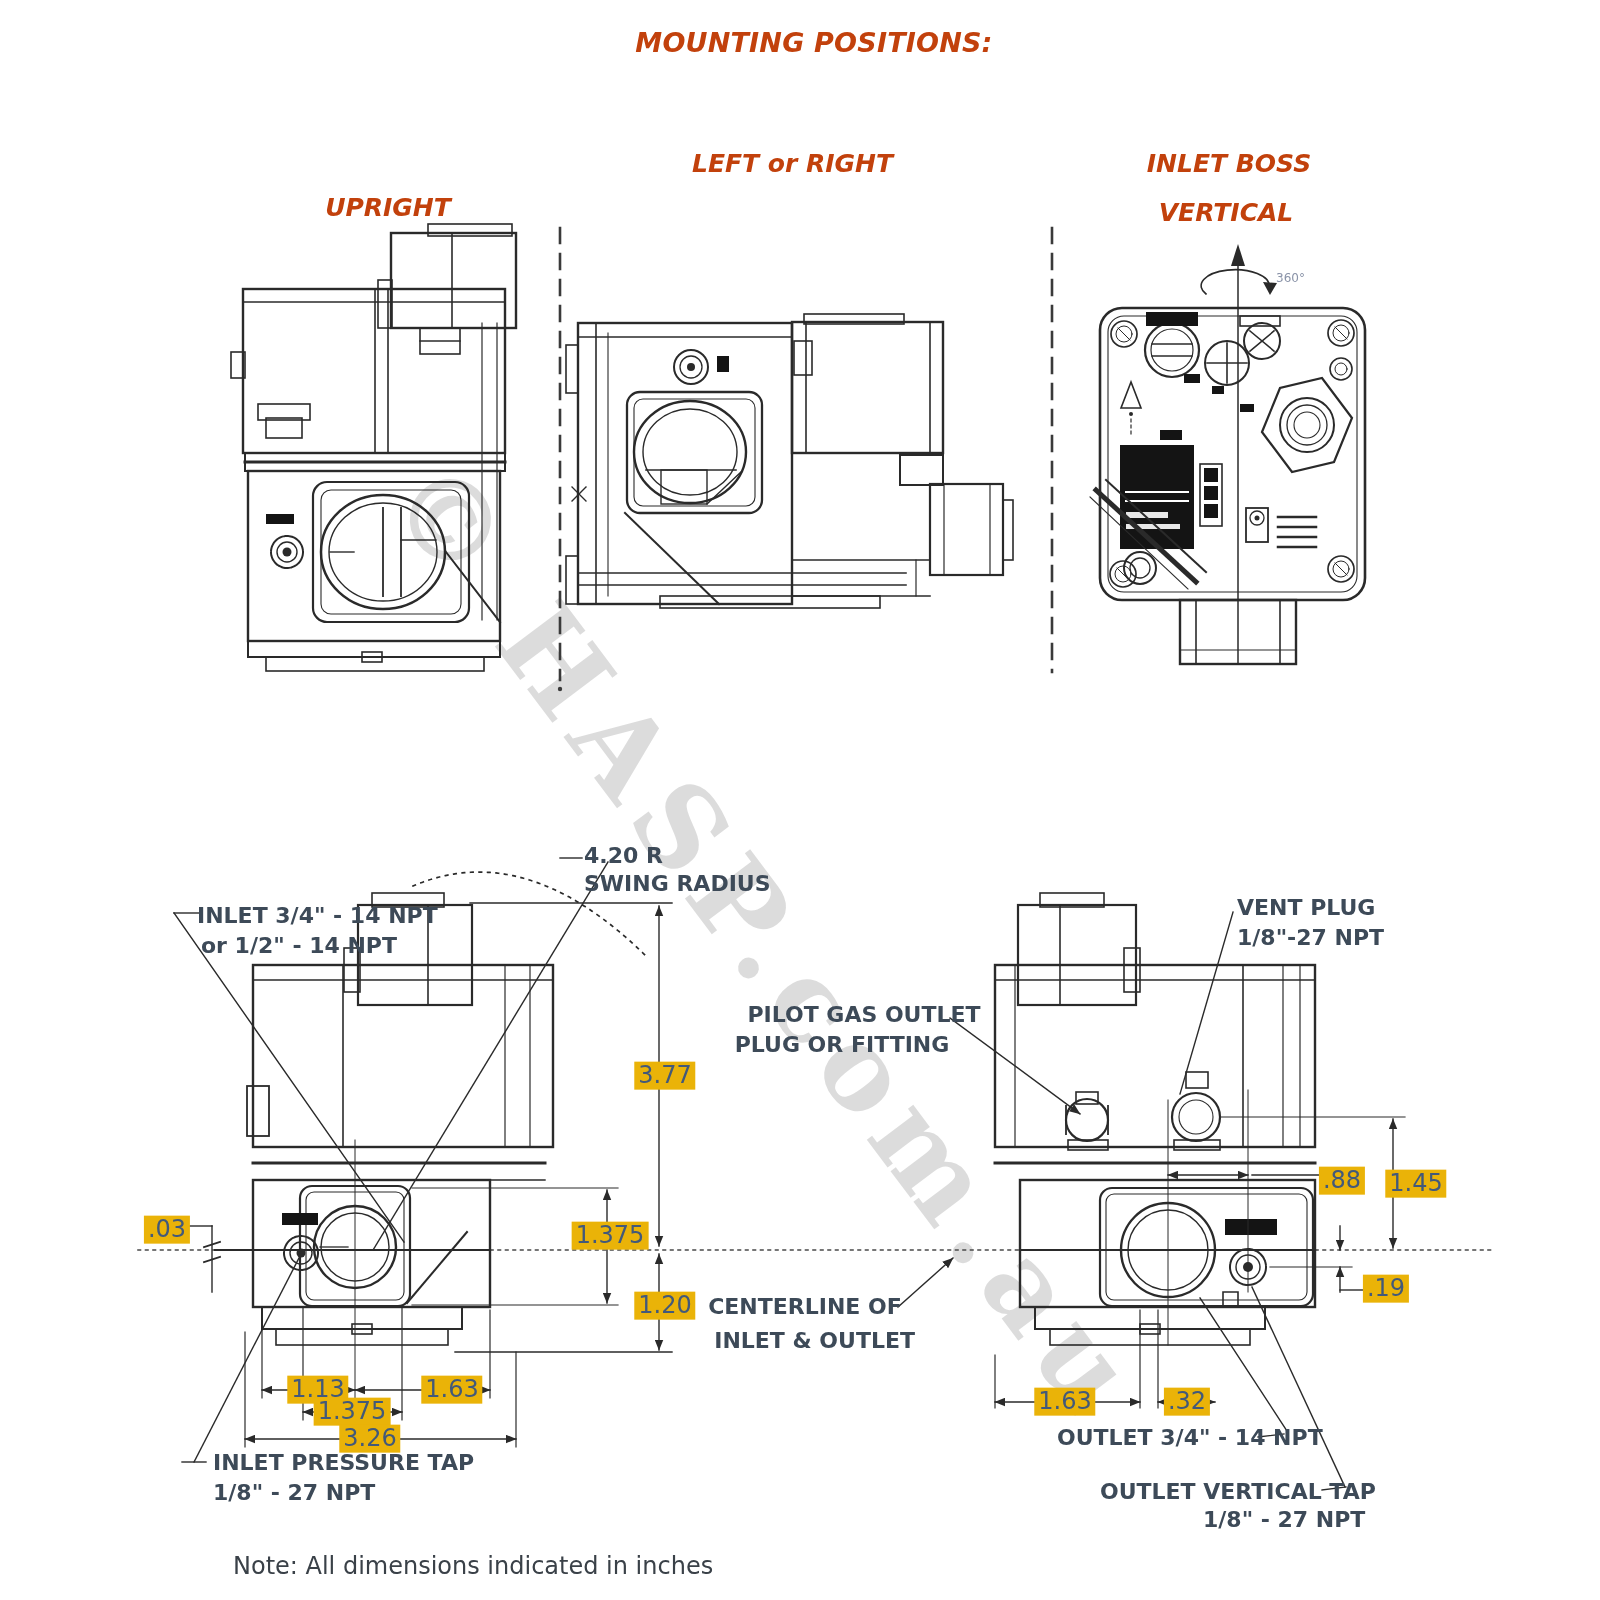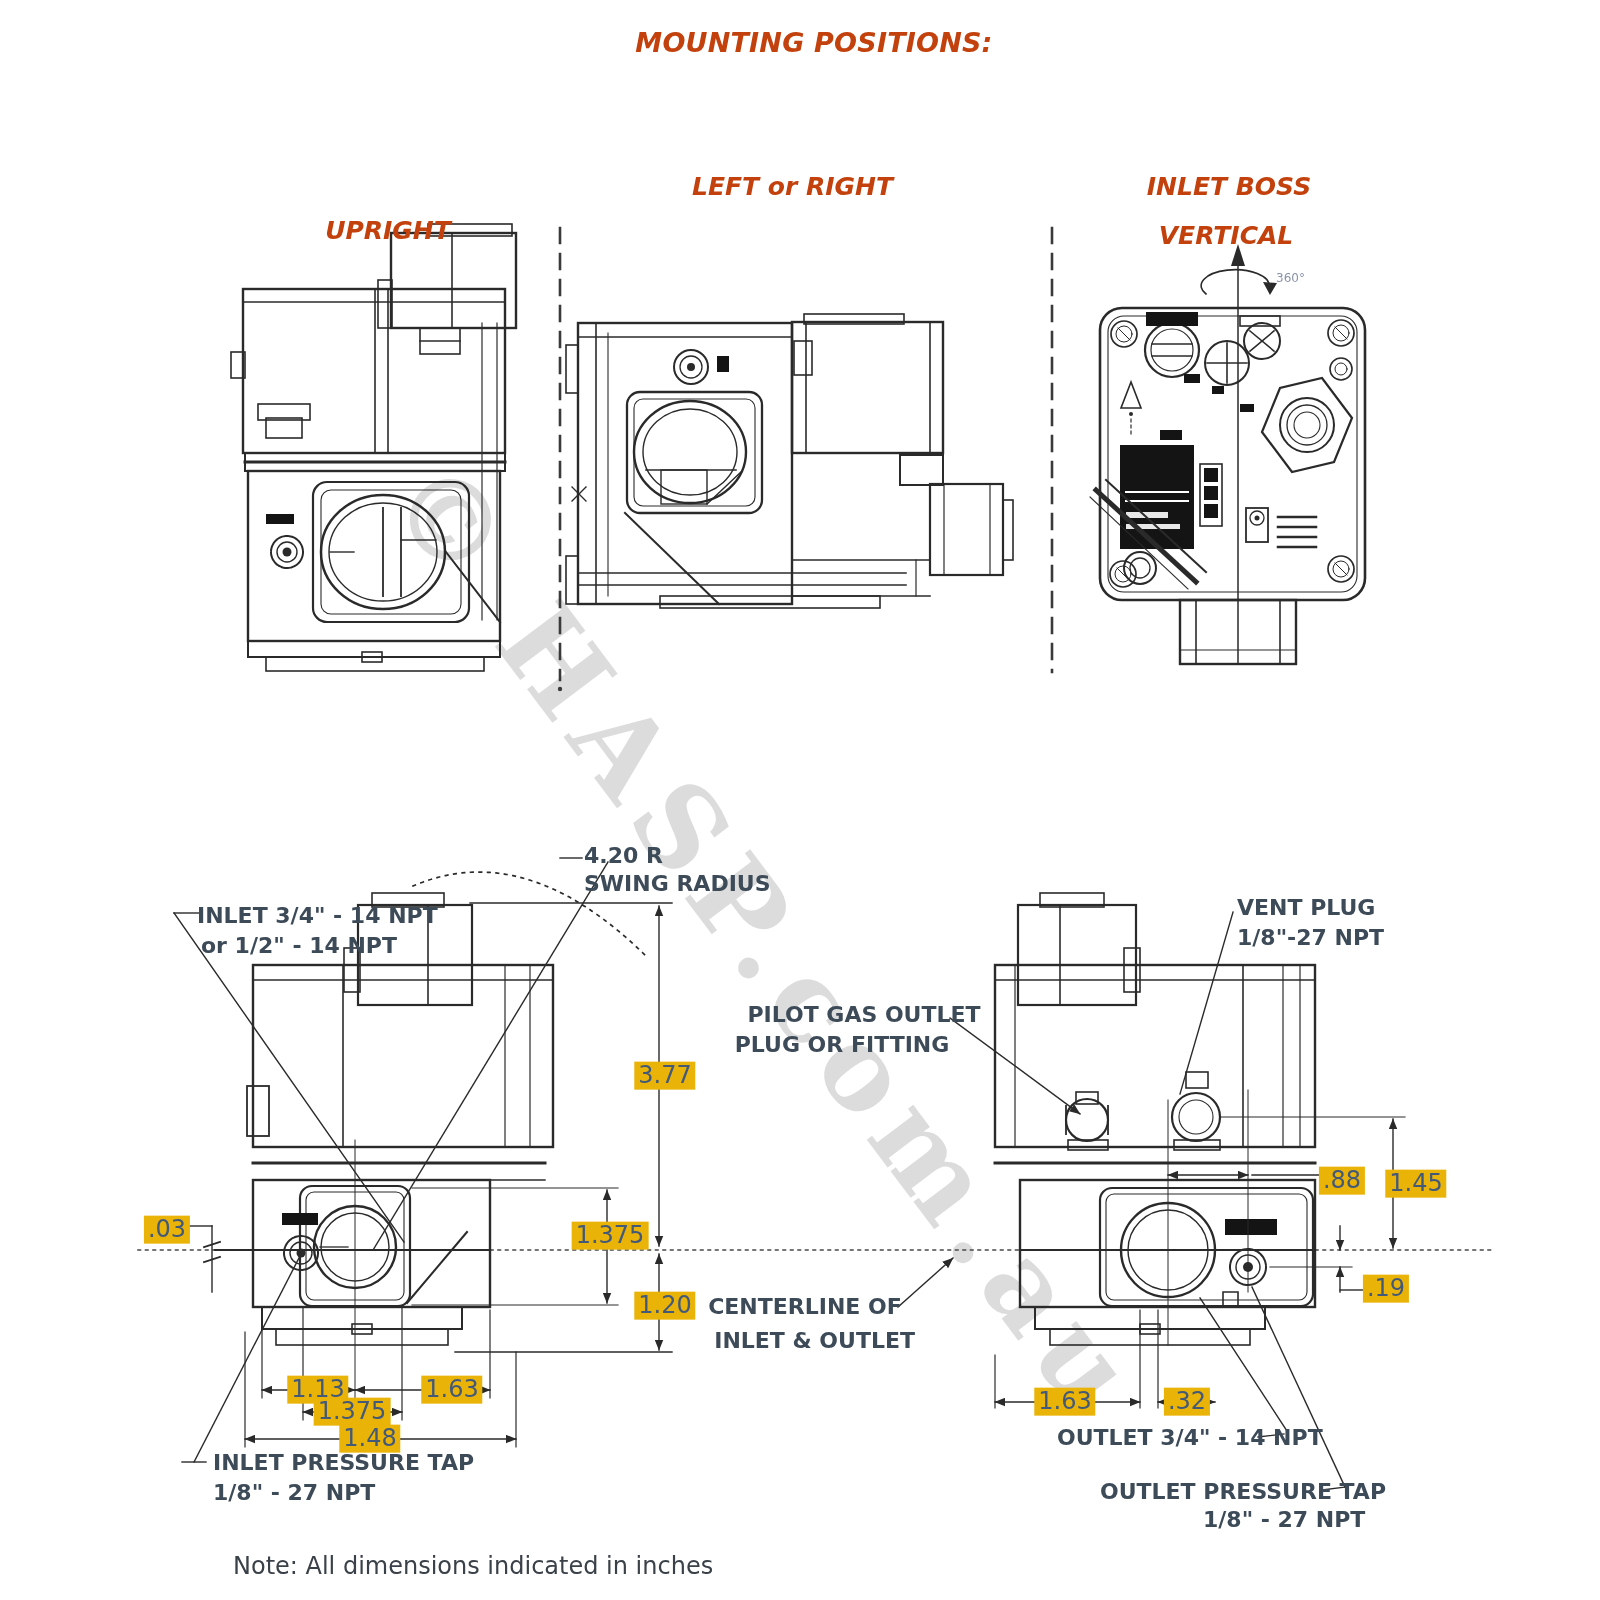--- a/index.html
+++ b/index.html
@@ -4,21 +4,21 @@
 <style>
   html,body{margin:0;padding:0;background:#e8e8e8;}
   .page{position:relative;width:1600px;height:1600px;background:#ffffff;overflow:hidden;
         font-family:"DejaVu Sans","Liberation Sans",sans-serif;}
   .page *{box-sizing:border-box;}
   svg.art{position:absolute;left:0;top:0;}
   .txt{position:absolute;color:#3d4a58;line-height:1.15;white-space:nowrap;}
   .hd{font-weight:bold;color:#c2410c;font-style:italic;}
   .title{font-size:27px;letter-spacing:.2px;}
   .subtitle{font-size:26px;}
-  .viewhd{font-size:25px;margin-top:23px;}
+  .viewhd{font-size:25px;}
   .caption{font-size:29px;}
   .lbl{font-size:22px;font-weight:bold;color:#3d4a58;}
   .dim{font-size:24px;font-weight:normal;color:#42597a;background:#eab308;padding:0 4px;
        transform:translate(-50%,-52%);}
   .center{text-align:center;}
   .note{font-size:24px;color:#3a4148;}
   .deg{font-size:12px;color:#8a93a8;}
   .watermark{position:absolute;left:468px;top:436px;font-family:"DejaVu Serif","Liberation Serif",serif;
        font-weight:bold;font-size:112px;letter-spacing:14px;color:rgba(40,40,40,0.16);
        transform:rotate(53deg);transform-origin:0 0;white-space:nowrap;}
@@ -349,37 +349,37 @@
   <div class="txt lbl" style="left:197px;top:903px;">INLET 3/4" -  14 NPT</div>
   <div class="txt lbl" style="left:201px;top:933px;">or 1/2" - 14 NPT</div>
 
   <div class="txt dim" style="left:665px;top:1076px;">3.77</div>
   <div class="txt dim" style="left:167px;top:1230px;">.03</div>
   <div class="txt dim" style="left:610px;top:1236px;">1.375</div>
   <div class="txt dim" style="left:665px;top:1306px;">1.20</div>
   <div class="txt dim" style="left:318px;top:1390px;">1.13</div>
   <div class="txt dim" style="left:452px;top:1390px;">1.63</div>
   <div class="txt dim" style="left:352px;top:1412px;">1.375</div>
-  <div class="txt dim" style="left:370px;top:1439px;">1.48</div>
+  <div class="txt dim" style="left:370px;top:1439px;">3.26</div>
 
   <div class="txt lbl" style="left:213px;top:1450px;">INLET PRESSURE TAP</div>
   <div class="txt lbl" style="left:213px;top:1480px;">1/8" - 27 NPT</div>
 
   <div class="txt lbl center" style="left:734px;top:1002px;width:260px;">PILOT GAS OUTLET</div>
   <div class="txt lbl center" style="left:712px;top:1032px;width:260px;">PLUG OR FITTING</div>
   <div class="txt lbl center" style="left:695px;top:1294px;width:220px;">CENTERLINE OF</div>
   <div class="txt lbl center" style="left:695px;top:1328px;width:220px;text-align:right;">INLET &amp; OUTLET</div>
 
   <div class="txt lbl" style="left:1237px;top:895px;">VENT PLUG</div>
   <div class="txt lbl" style="left:1237px;top:925px;">1/8"-27 NPT</div>
 
   <div class="txt dim" style="left:1342px;top:1181px;">.88</div>
   <div class="txt dim" style="left:1416px;top:1184px;">1.45</div>
   <div class="txt dim" style="left:1386px;top:1289px;">.19</div>
   <div class="txt dim" style="left:1065px;top:1402px;">1.63</div>
   <div class="txt dim" style="left:1187px;top:1402px;">.32</div>
 
   <div class="txt lbl" style="left:1057px;top:1425px;">OUTLET 3/4" - 14 NPT</div>
-  <div class="txt lbl" style="left:1100px;top:1479px;">OUTLET PRESSURE TAP</div>
+  <div class="txt lbl" style="left:1100px;top:1479px;">OUTLET VERTICAL TAP</div>
   <div class="txt lbl" style="left:1203px;top:1507px;">1/8" - 27 NPT</div>
 
   <div class="txt note" style="left:233px;top:1553px;">Note: All dimensions indicated in inches</div>
 </div>
 
 </body></html>

